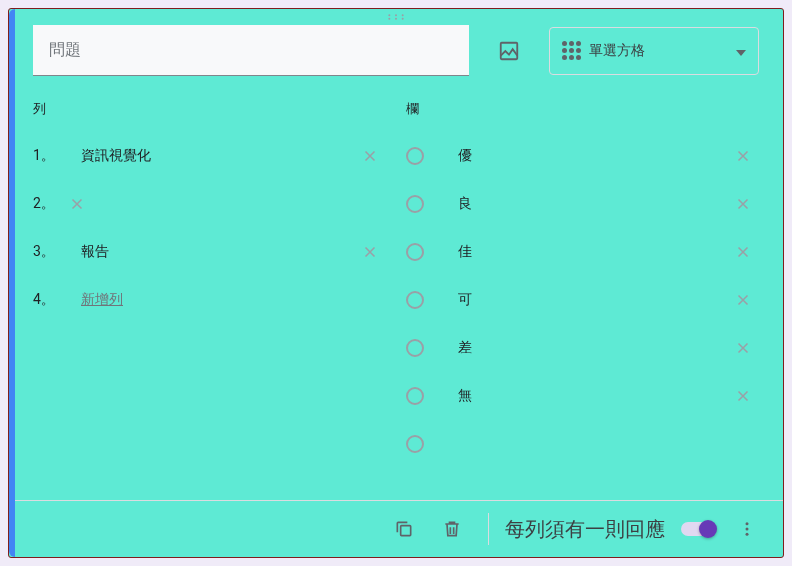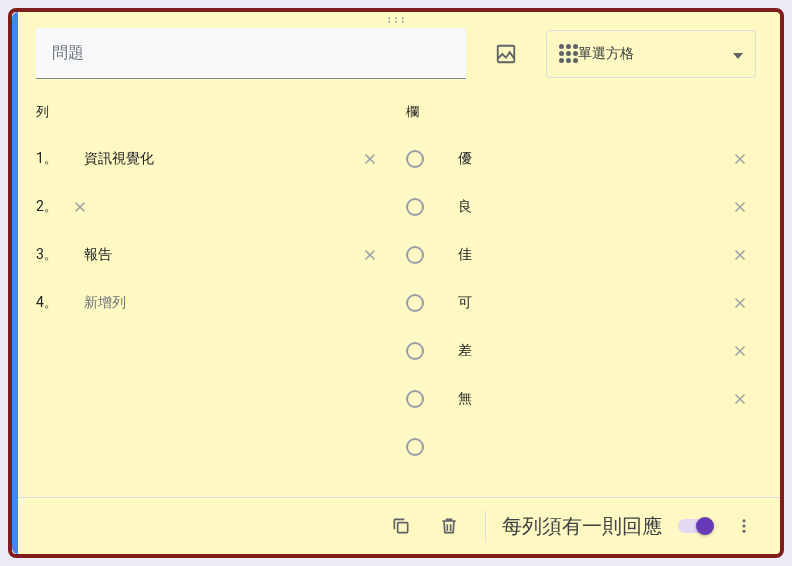--- a/index.html
+++ b/index.html
@@ -4,25 +4,25 @@
   <style>
     * { margin: 0; padding: 0; box-sizing: border-box; }
     body {
       font-family: Roboto, Arial, sans-serif;
       background: #f0ebf8;
       width: 792px;
       height: 566px;
       padding: 8px;
     }
     .card {
-      background: #fef9c3;
-      border-radius: 8px;
+      background: #5eead4;
+      border-radius: 3px;
       width: 100%;
       height: 100%;
-      border: 4px solid #7f1d1d;
+      border: 1px solid #7f1d1d;
       position: relative;
       display: flex;
       flex-direction: column;
     }
     .accent-bar {
       position: absolute;
       left: 0; top: 0; bottom: 0;
       width: 6px;
       background: #4285f4;
       border-top-left-radius: 8px;
@@ -62,21 +62,21 @@
       border-radius: 50%;
     }
     .type-select {
       width: 210px;
       height: 48px;
       border: 1px solid #dadce0;
       border-radius: 4px;
       display: flex;
       align-items: center;
       padding: 0 12px;
-      gap: 0;
+      gap: 8px;
       cursor: pointer;
       color: #3c4043;
     }
     .type-select .grid-icon {
       display: grid;
       grid-template-columns: repeat(3, 5px);
       grid-template-rows: repeat(3, 5px);
       gap: 2px;
     }
     .type-select .grid-icon span {
@@ -100,21 +100,21 @@
     .row-item, .col-item {
       display: flex;
       align-items: center;
       height: 40px;
       margin-bottom: 8px;
       font-size: 14px;
       color: #202124;
     }
     .row-num { width: 28px; color: #202124; }
     .row-label { flex: 1; margin-left: 20px; }
-    .add-placeholder { color: #70757a; }
+    .add-placeholder { color: #70757a; text-decoration: underline; }
     .remove {
       width: 32px; height: 32px;
       display: flex; align-items: center; justify-content: center;
       color: #9aa0a6; cursor: pointer;
       border-radius: 50%;
     }
     .radio-circle {
       width: 18px; height: 18px;
       border: 2px solid #9aa0a6;
       border-radius: 50%;

